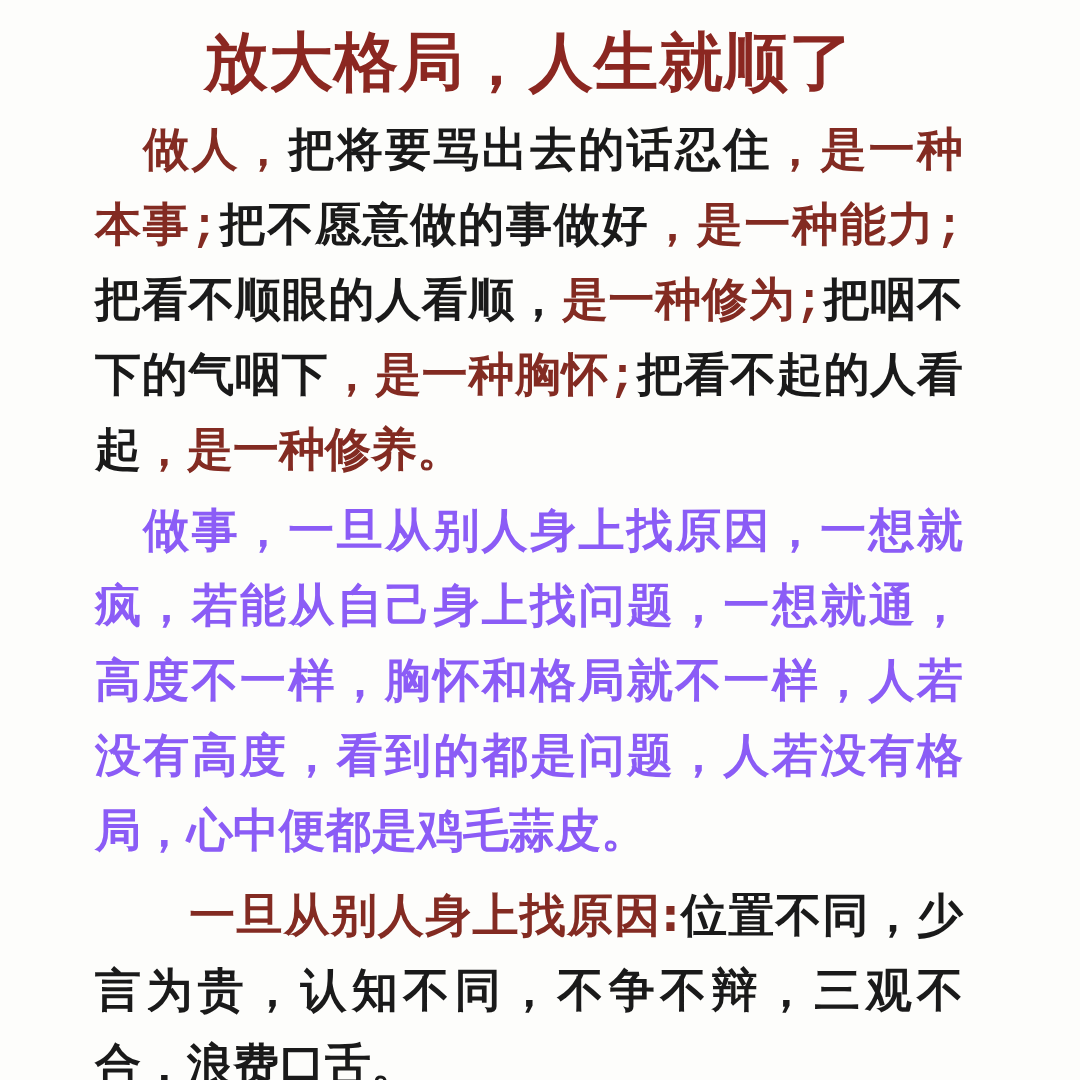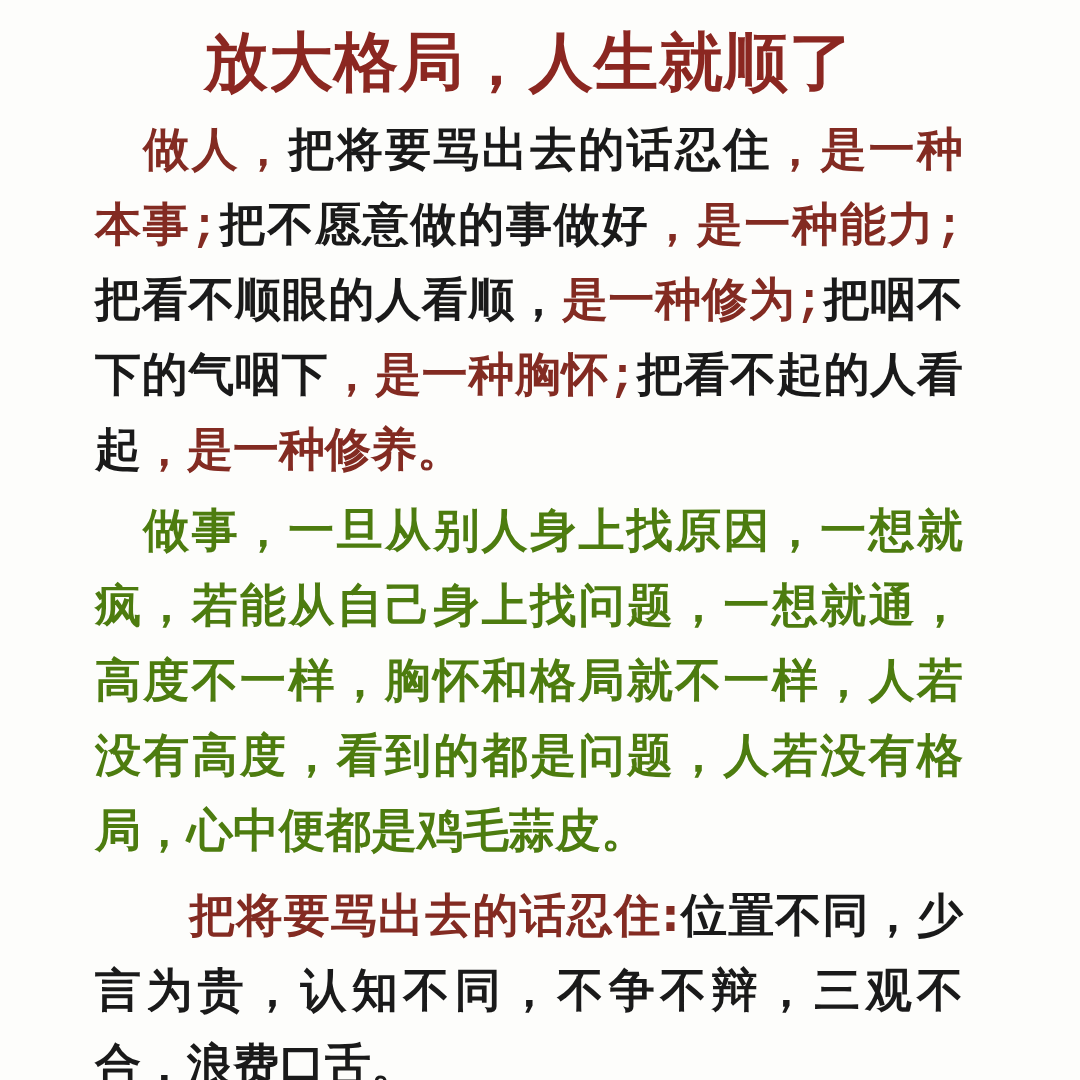--- a/index.html
+++ b/index.html
@@ -42,16 +42,16 @@
   .indent-2 { text-indent: 2.05em; }
 </style>
 </head>
 <body style="background: rgb(253, 253, 251);">
 
 <div class="poster">
   <h1 class="title" style="color: rgb(139, 39, 33);">放大格局，人生就顺了</h1>
 
   <div class="body-text">
     <p class="para indent-1"><span style="color: rgb(131, 43, 34);">做人，</span><span style="color: rgb(26, 26, 26);">把将要骂出去的话忍住</span><span style="color: rgb(131, 43, 34);">，是一种本事;</span><span style="color: rgb(26, 26, 26);">把不愿意做的事做好</span><span style="color: rgb(131, 43, 34);">，是一种能力;</span><span style="color: rgb(26, 26, 26);">把看不顺眼的人看顺，</span><span style="color: rgb(131, 43, 34);">是一种修为;</span><span style="color: rgb(26, 26, 26);">把咽不下的气咽下</span><span style="color: rgb(131, 43, 34);">，是一种胸怀;</span><span style="color: rgb(26, 26, 26);">把看不起的人看起</span><span style="color: rgb(131, 43, 34);">，是一种修养。</span></p>
-    <p class="para indent-1"><span style="color: #4d7c0f;">做事，一旦从别人身上找原因，一想就疯，若能从自己身上找问题，一想就通，高度不一样，胸怀和格局就不一样，人若没有高度，看到的都是问题，人若没有格局，心中便都是鸡毛蒜皮。</span></p>
-    <p class="para indent-2"><span style="color: rgb(131, 43, 34);">把将要骂出去的话忍住:</span><span style="color: rgb(26, 26, 26);">位置不同，少言为贵，认知不同，不争不辩，三观不合，浪费口舌。</span></p>
+    <p class="para indent-1"><span style="color: #8b5cf6;">做事，一旦从别人身上找原因，一想就疯，若能从自己身上找问题，一想就通，高度不一样，胸怀和格局就不一样，人若没有高度，看到的都是问题，人若没有格局，心中便都是鸡毛蒜皮。</span></p>
+    <p class="para indent-2"><span style="color: rgb(131, 43, 34);">一旦从别人身上找原因:</span><span style="color: rgb(26, 26, 26);">位置不同，少言为贵，认知不同，不争不辩，三观不合，浪费口舌。</span></p>
   </div>
 </div>
 
 </body></html>

